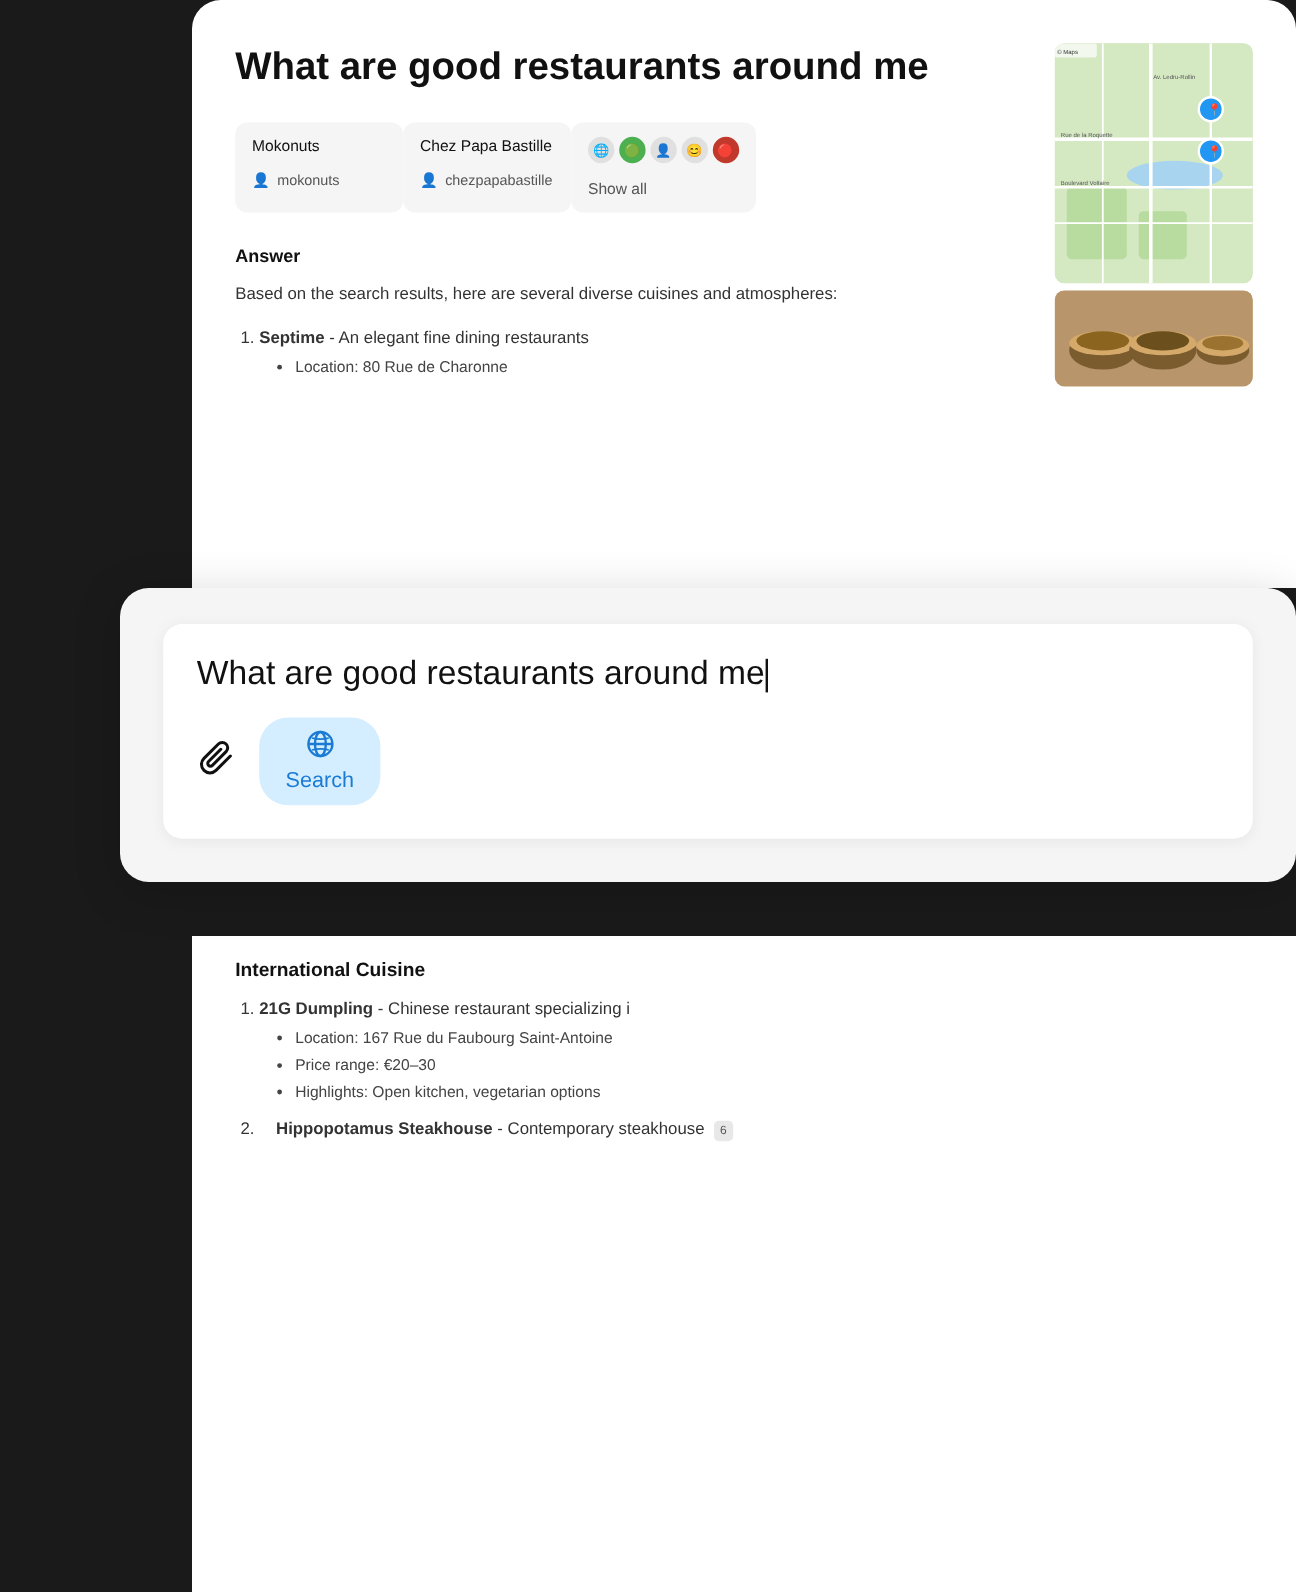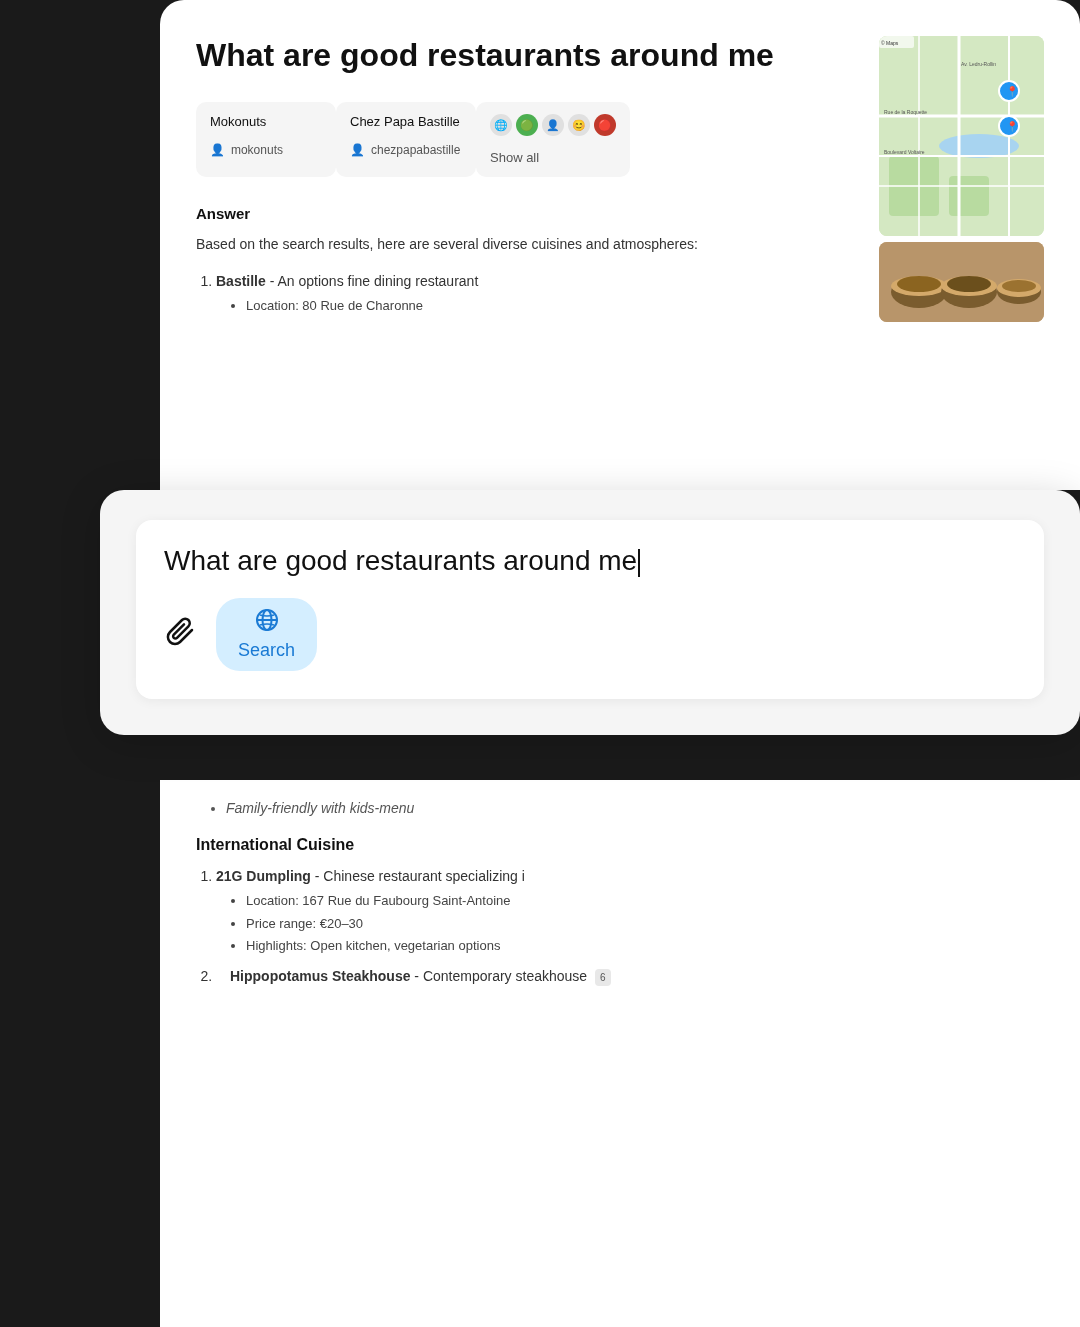--- a/index.html
+++ b/index.html
@@ -314,22 +314,22 @@
             </div>
             <div class="show-all">Show all</div>
           </div>
         </div>
 
         <div class="section-label">Answer</div>
         <div class="answer-text">Based on the search results, here are several diverse cuisines and atmospheres:</div>
 
         <ol class="numbered-list">
           <li>
-            <strong>Bastille</strong>
-            <span> - An options fine dining restaurant</span>
+            <strong>Septime</strong>
+            <span> - An elegant fine dining restaurants</span>
             <ul class="bullet-list">
               <li>Location: 80 Rue de Charonne</li>
             </ul>
           </li>
         </ol>
       </div>
     </div>
 
     <div class="card-top-right">
       <div class="map-thumb">
@@ -403,27 +403,20 @@
           <path d="M5 7 Q12 9 19 7" stroke="#1a7ad4" stroke-width="1.5" fill="none"></path>
           <path d="M5 17 Q12 15 19 17" stroke="#1a7ad4" stroke-width="1.5" fill="none"></path>
         </svg>
         <span>Search</span>
       </button>
     </div>
   </div>
 </div>
 
 <div class="card-bottom">
-  <div class="truncated-text">
-    <ul style="list-style:disc; padding-left:30px; margin-bottom:20px;">
-      <li>
-        <span>Family-friendly with kids-menu</span>
-      </li>
-    </ul>
-  </div>
 
   <div class="subsection-title">International Cuisine</div>
   <ol class="numbered-list">
     <li>
       <strong>21G Dumpling</strong>
       <span> - Chinese restaurant specializing i</span>
       <ul class="bullet-list">
         <li>Location: 167 Rue du Faubourg Saint-Antoine</li>
         <li>Price range: €20–30</li>
         <li>Highlights: Open kitchen, vegetarian options</li>

